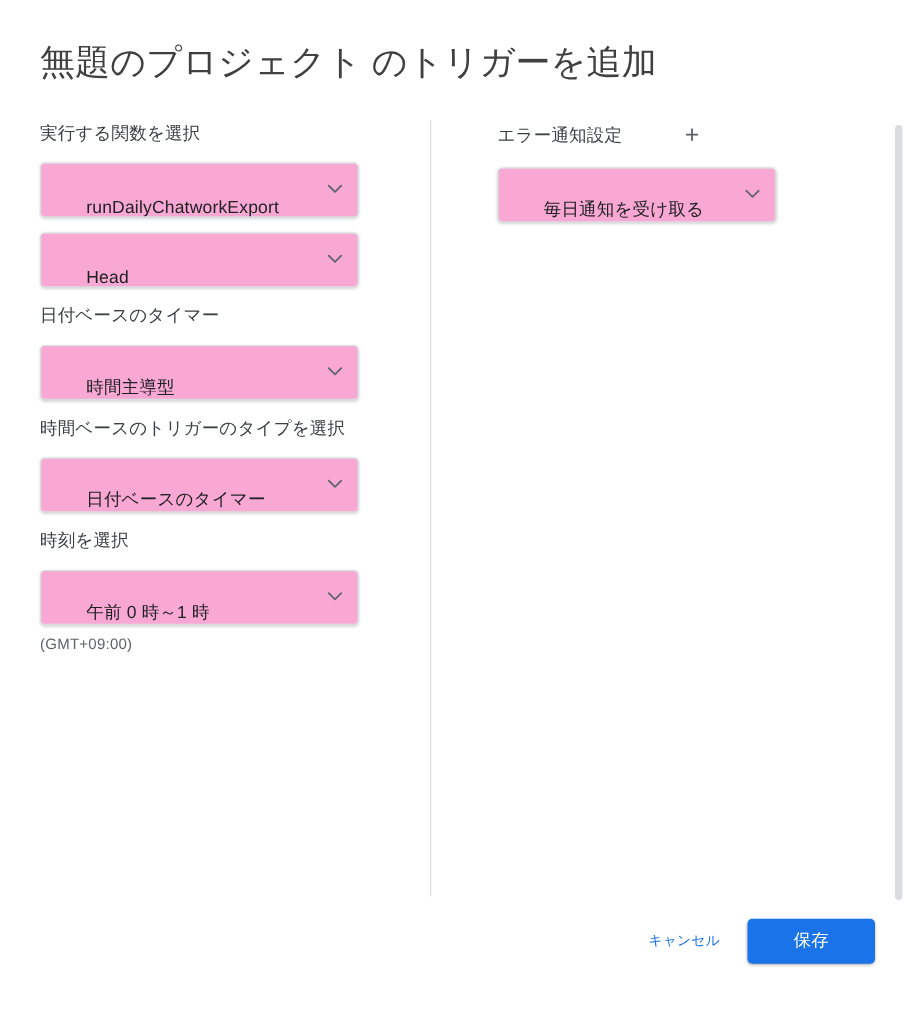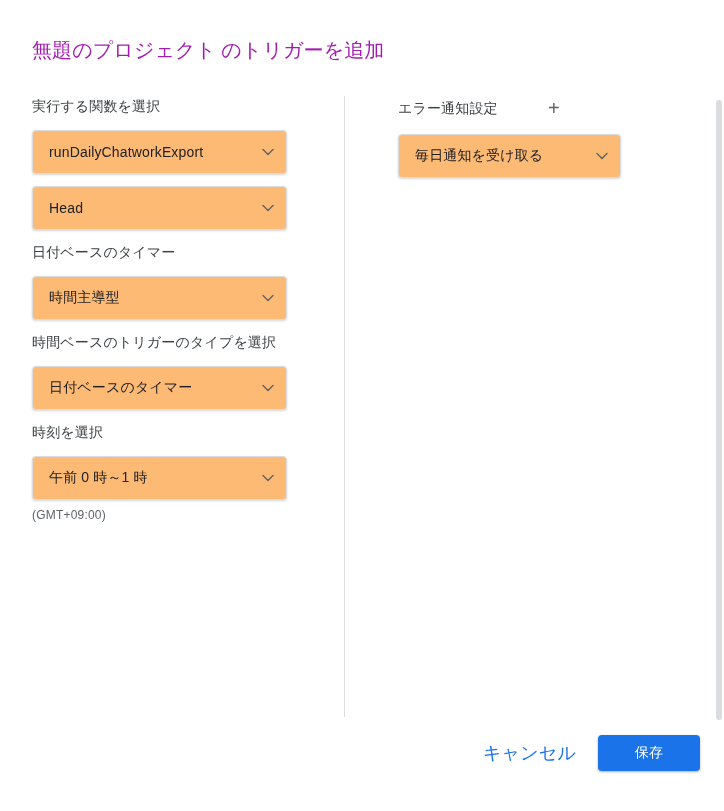--- a/index.html
+++ b/index.html
@@ -21,26 +21,25 @@
     top: 0;
     width: 724px;
     height: 811px;
     background: #ffffff;
     box-sizing: border-box;
   }
   .dialog-title {
     position: absolute;
     left: 32px;
     top: 34px;
-    font-size: 20px;
+    font-size: 28px;
     line-height: 32px;
-    color: #a21caf;
+    color: #404040;
     letter-spacing: 0.1px;
     font-weight: 400;
-    font-family: Liberation Serif, serif;
   }
   .content {
     position: absolute;
     left: 0;
     top: 96px;
     width: 700px;
     height: 620px;
   }
   .divider-v {
     position: absolute;
@@ -70,26 +69,27 @@
     line-height: 20px;
     color: #3c4043;
     margin-bottom: 14px;
     letter-spacing: 0.15px;
   }
   .select {
     position: relative;
     height: 44px;
     border: 1px solid #dadce0;
     border-radius: 4px;
-    background: #fdba74;
+    background: #f9a8d4;
     box-shadow: 0 1px 2px rgba(60,64,67,0.14), 0 1px 3px rgba(60,64,67,0.08);
     box-sizing: border-box;
     display: flex;
-    align-items: center;
-    cursor: pointer;
+    align-items: flex-end;
+    cursor: pointer;
+    padding-left: 20px;
   }
   .select-value {
     font-size: 14px;
     color: #202124;
     padding-left: 16px;
     letter-spacing: 0.15px;
     white-space: nowrap;
     overflow: hidden;
     text-overflow: ellipsis;
     flex: 1;
@@ -141,21 +141,21 @@
     width: 700px;
     height: 44px;
   }
   .btn-cancel {
     position: absolute;
     right: 116px;
     top: 0;
     height: 36px;
     line-height: 36px;
     padding: 0 8px;
-    font-size: 18px;
+    font-size: 11px;
     color: #1a73e8;
     background: transparent;
     border: none;
     border-radius: 4px;
     cursor: pointer;
     font-family: "Liberation Sans", sans-serif;
     letter-spacing: 0.2px;
   }
   .btn-save {
     position: absolute;

